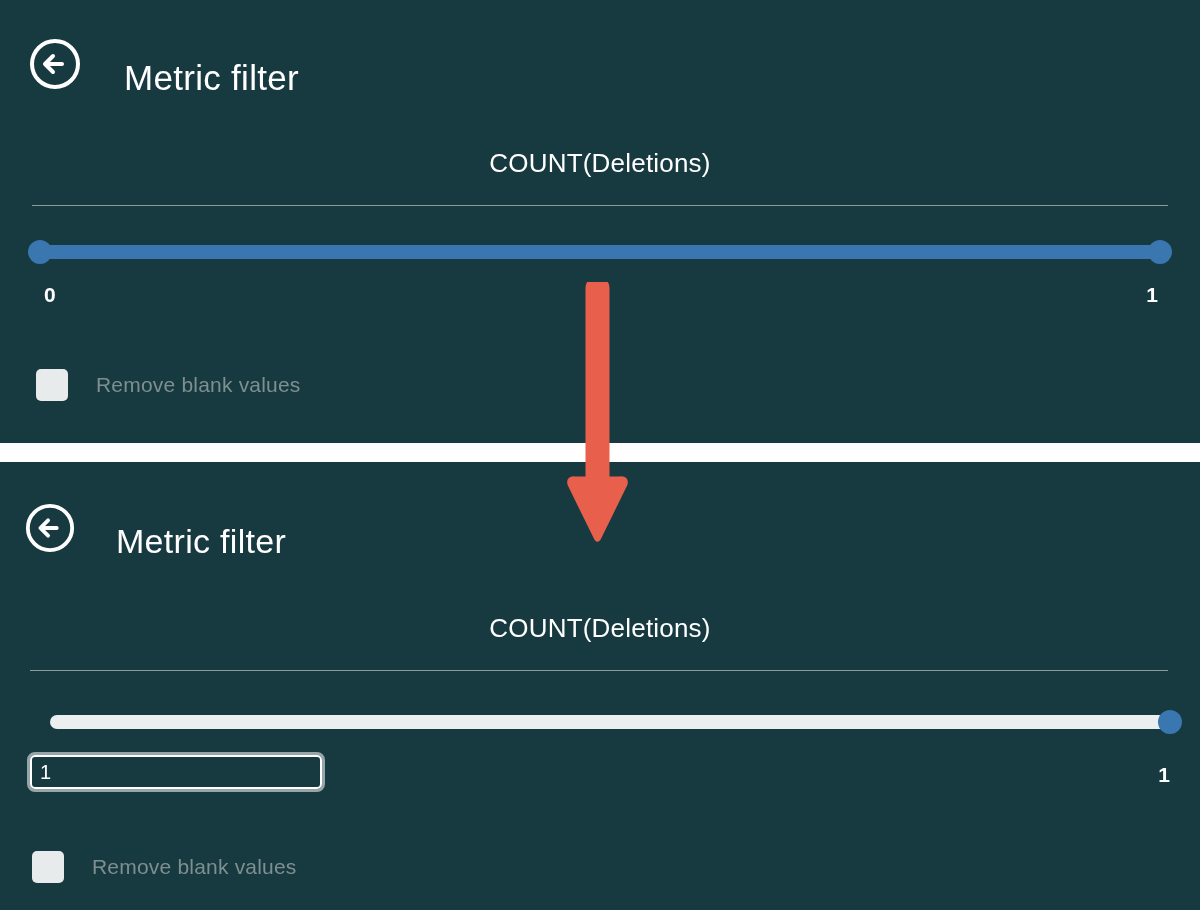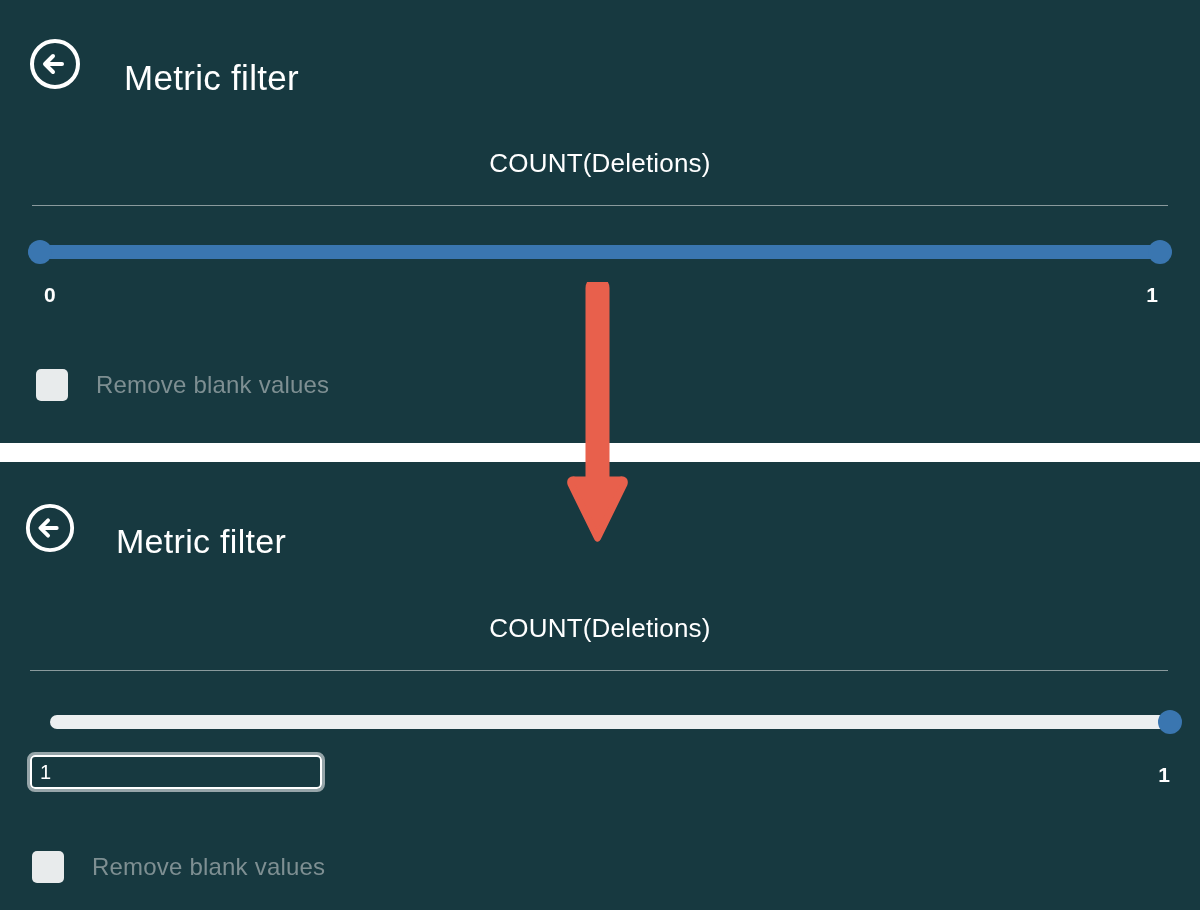--- a/index.html
+++ b/index.html
@@ -149,21 +149,21 @@
   .checkbox {
     width: 32px;
     height: 32px;
     flex: 0 0 32px;
     background: #e8ebec;
     border-radius: 5px;
   }
   .check-label {
     margin-left: 28px;
     color: #7e8f92;
-    font-size: 24px;
+    font-size: 21px;
     letter-spacing: 0.2px;
     white-space: nowrap;
   }
 
   
   .separator {
     position: absolute;
     left: 0;
     top: 443px;
     width: 1200px;

